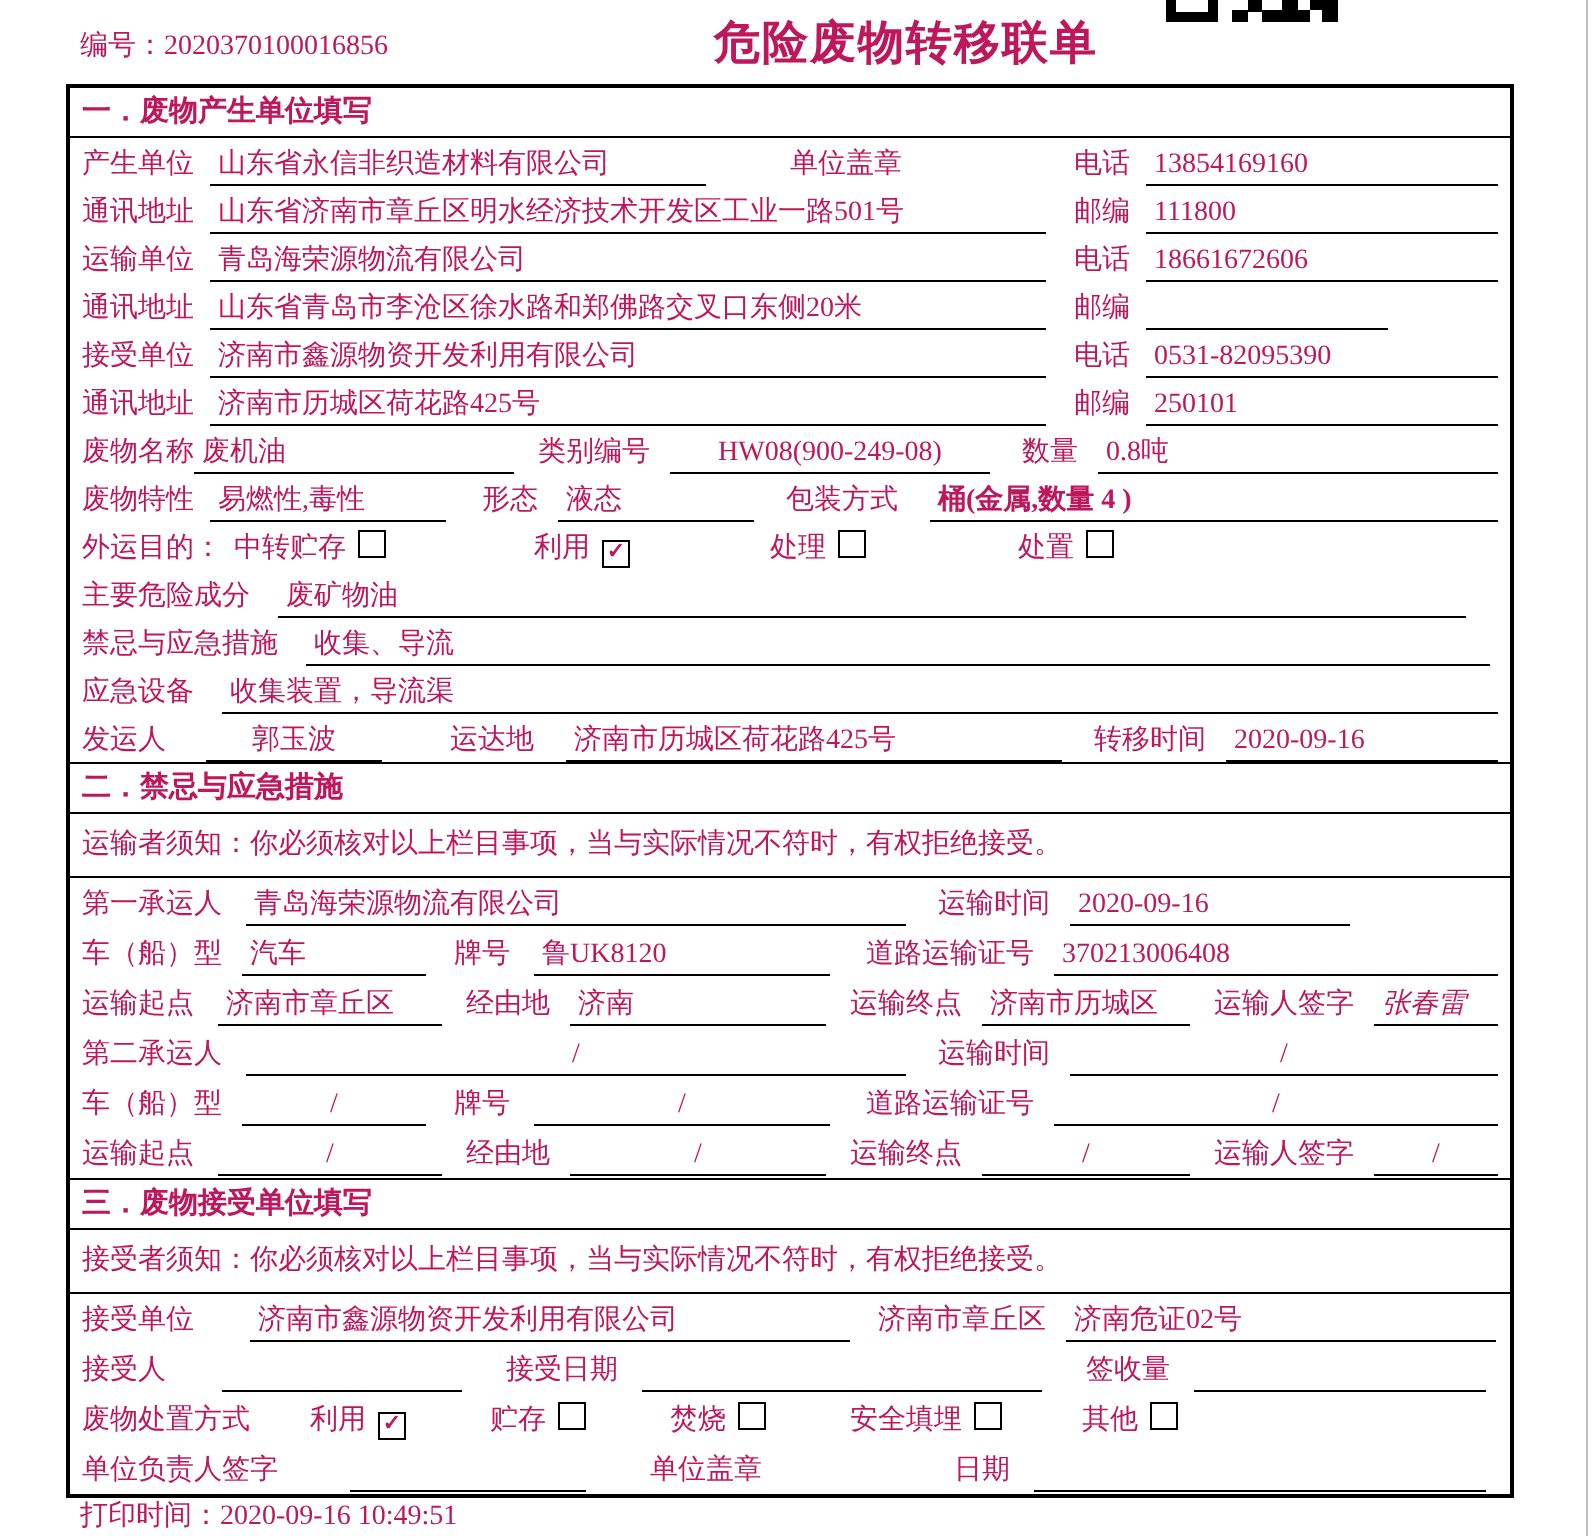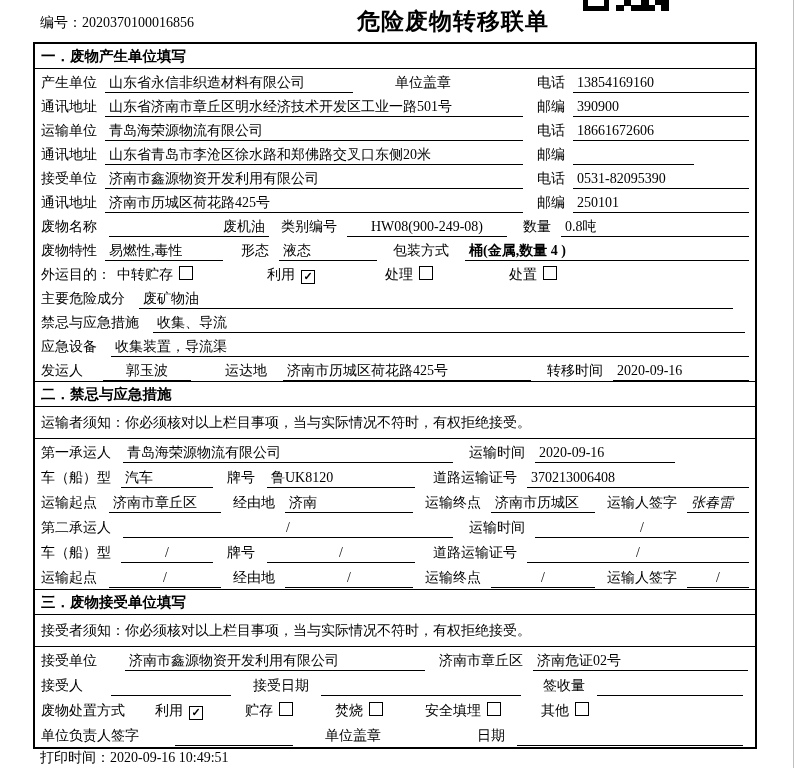--- a/index.html
+++ b/index.html
@@ -1,17 +1,17 @@
 <!DOCTYPE html>
 <html><head>
 <meta charset="utf-8">
 <style>
   html,body{margin:0;padding:0;background:#fff;}
   .page{position:relative;width:796px;height:768px;background:#ffffff;overflow:hidden;
-        font-family:"Liberation Serif","DejaVu Serif",serif;color:#000000;font-size:14px;}
+        font-family:"Liberation Serif","DejaVu Serif",serif;color:#be185d;font-size:14px;}
   .edge-line{position:absolute;top:0;bottom:0;right:2px;width:1px;background:#bfbfbf;}
   .hdr{position:relative;height:40px;}
   .serial{position:absolute;left:40px;top:14px;font-size:14px;white-space:nowrap;}
   .doc-title{position:absolute;left:110px;right:0;top:6px;text-align:center;
              font-family:"Liberation Sans","DejaVu Sans",sans-serif;
              font-weight:bold;font-size:23px;letter-spacing:1px;}
   .qr{position:absolute;left:583px;top:0;}
   .formtable{position:absolute;left:33px;top:42px;width:724px;border:2px solid #000;box-sizing:border-box;background:#fff;}
   .sec-h{height:24px;line-height:24px;padding:0 6px;font-weight:bold;
          font-family:"Liberation Sans","DejaVu Sans",sans-serif;font-size:14.5px;
@@ -73,21 +73,21 @@
       </div>
     </div>
 
     <div class="row">
       <div class="lgroup">
         <span class="lbl">通讯地址</span>
         <span class="val fx" style="margin-left:8px;margin-right:14px;">山东省济南市章丘区明水经济技术开发区工业一路501号</span>
       </div>
       <div class="rgroup">
         <span class="lbl">邮编</span>
-        <span class="val fx">390900</span>
+        <span class="val fx">111800</span>
       </div>
     </div>
 
     <div class="row">
       <div class="lgroup">
         <span class="lbl">运输单位</span>
         <span class="val fx" style="margin-left:8px;margin-right:14px;">青岛海荣源物流有限公司</span>
       </div>
       <div class="rgroup">
         <span class="lbl">电话</span>
@@ -123,21 +123,21 @@
         <span class="val fx" style="margin-left:8px;margin-right:14px;">济南市历城区荷花路425号</span>
       </div>
       <div class="rgroup">
         <span class="lbl">邮编</span>
         <span class="val fx">250101</span>
       </div>
     </div>
 
     <div class="row">
       <span class="lbl">废物名称</span>
-      <span class="val" style="width:160px;margin-left:12px;text-align:right;">废机油</span>
+      <span class="val" style="width:160px;margin-left:0;">废机油</span>
       <span class="lbl" style="margin-left:12px;">类别编号</span>
       <span class="val ctr" style="width:160px;margin-left:10px;">HW08(900-249-08)</span>
       <span class="lbl" style="margin-left:16px;">数量</span>
       <span class="val fx" style="margin-left:10px;">0.8吨</span>
     </div>
 
     <div class="row">
       <span class="lbl">废物特性</span>
       <span class="val" style="width:118px;margin-left:8px;">易燃性,毒性</span>
       <span class="lbl" style="margin-left:18px;">形态</span>

